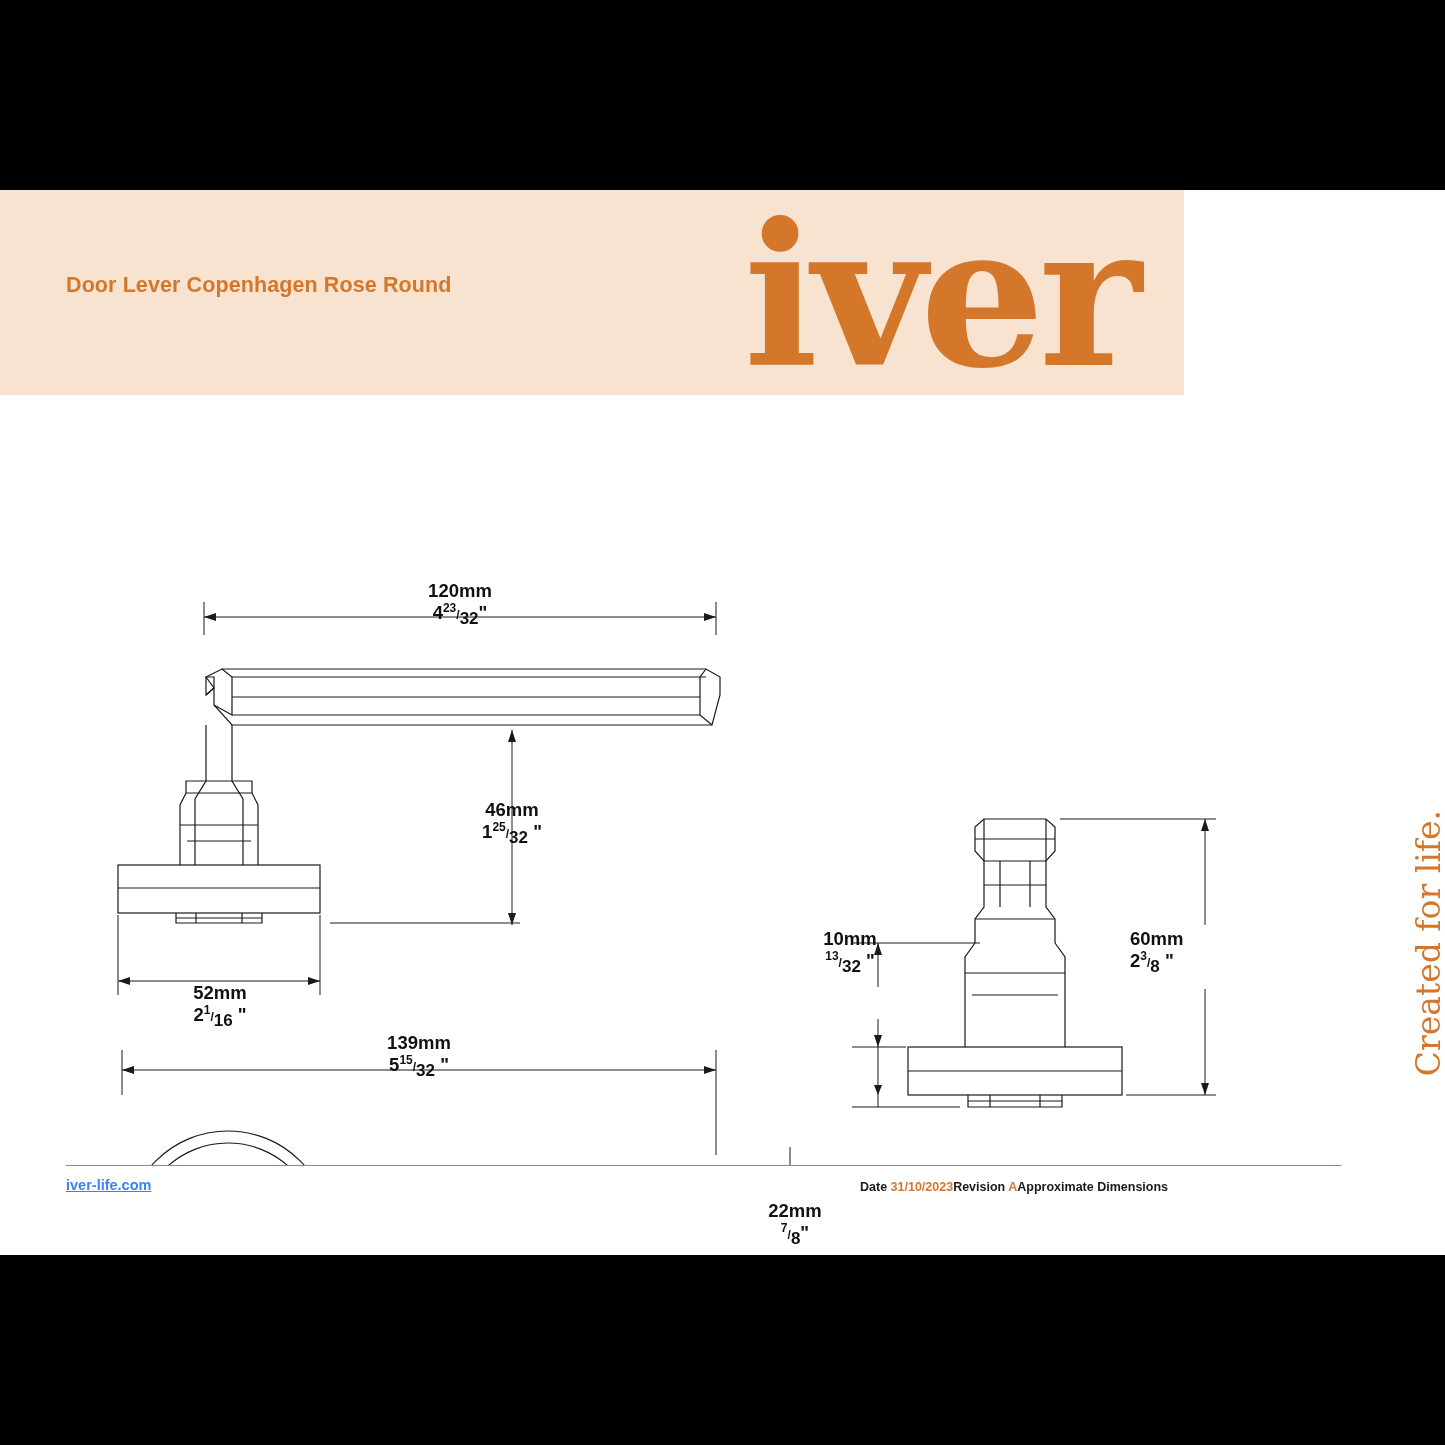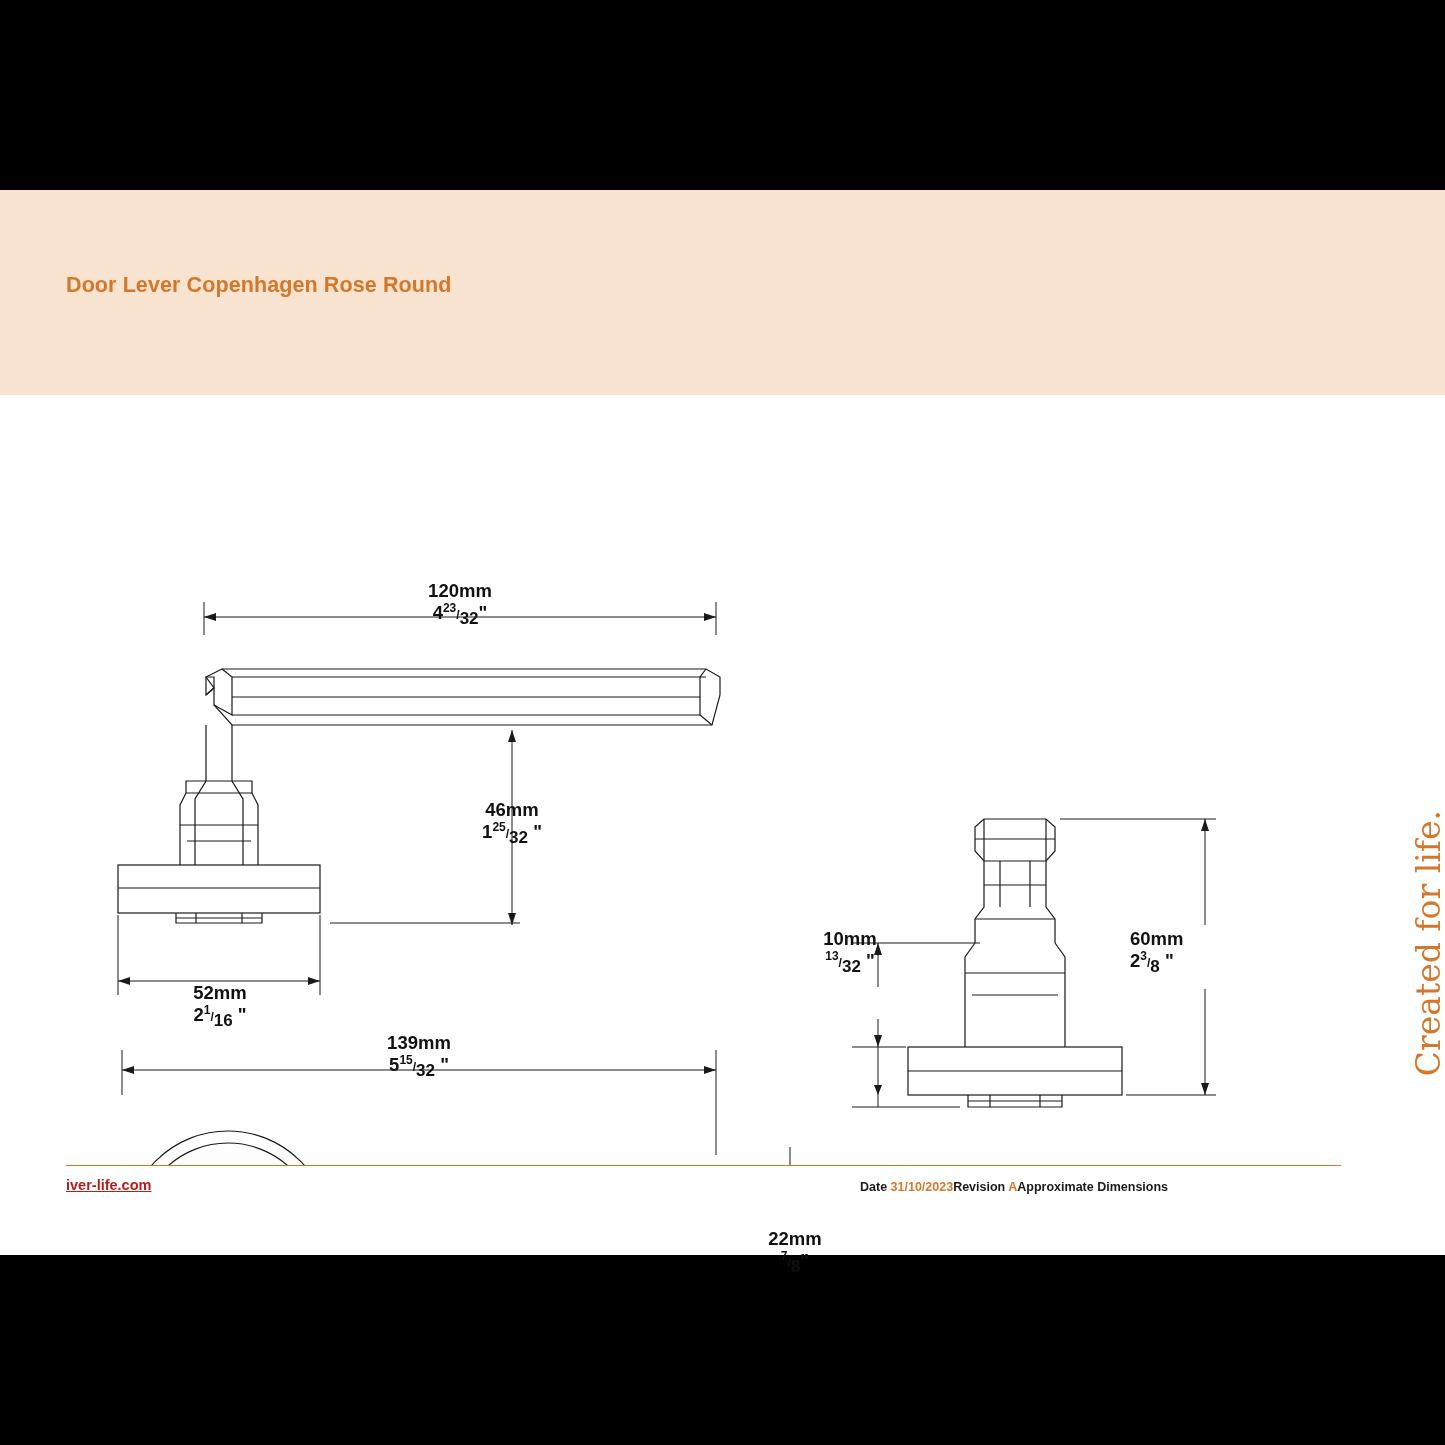--- a/index.html
+++ b/index.html
@@ -19,21 +19,21 @@
     top: 190px;
     width: 1445px;
     height: 1065px;
     background: #ffffff;
   }
   
   .header-band {
     position: absolute;
     left: 0;
     top: 0;
-    width: 1445px;
+    width: 1184px;
     height: 205px;
     background: #f7e3d0;
   }
   .doc-title {
     position: absolute;
     left: 66px;
     top: 83px;
     font-size: 21.5px;
     font-weight: bold;
     color: #d4772b;
@@ -58,21 +58,21 @@
     width: 1275px;
     height: 1px;
     background: #d4772b;
   }
   .footer-site {
     position: absolute;
     left: 66px;
     top: 987px;
     font-size: 14.5px;
     font-weight: bold;
-    color: #b91c1c;
+    color: #3b82f6;
   }
   .footer-meta {
     position: absolute;
     left: 860px;
     top: 990px;
     font-size: 12.5px;
     font-weight: bold;
     color: #1a1a1a;
   }
   .footer-meta span.val {
@@ -125,20 +125,21 @@
     vertical-align: sub;
   }
 </style>
 </head>
 <body>
 
 <div class="sheet">
 
   <div class="header-band">
     <div class="doc-title">Door Lever Copenhagen Rose Round</div>
+    <div class="brand">iver</div>
   </div>
 
   <div class="drawing">
     <svg width="1445" height="770" viewBox="0 0 1445 770">
       <g stroke="#1a1a1a" fill="none" stroke-width="1.2">
 
         <g stroke-width="1">
           <line x1="204" y1="207" x2="204" y2="240"></line>
           <line x1="716" y1="207" x2="716" y2="240"></line>
           <line x1="204" y1="222" x2="716" y2="222"></line>
@@ -294,21 +295,21 @@
     <div class="dim-label" style="left:155px; top:588px; width:130px;">
       <div>52mm</div>
       <div><span>2</span><span class="sup">1</span><span class="frac">/</span><span class="sub">16</span> <span>"</span></div>
     </div>
 
     <div class="dim-label" style="left:354px; top:638px; width:130px;">
       <div>139mm</div>
       <div><span>5</span><span class="sup">15</span><span class="frac">/</span><span class="sub">32</span> <span>"</span></div>
     </div>
 
-    <div class="dim-label" style="left:740px; top:806px; width:110px;margin-top:28px;">
+    <div class="dim-label" style="left:740px; top:806px; width:110px;">
       <div>22mm</div>
       <div><span class="sup">7</span><span class="frac">/</span><span class="sub">8</span><span>"</span></div>
     </div>
 
     <div class="dim-label" style="left:790px; top:534px; width:120px; text-align:center;">
       <div>10mm</div>
       <div><span class="sup">13</span><span class="frac">/</span><span class="sub">32</span> <span>"</span></div>
     </div>
 
     <div class="dim-label" style="left:1130px; top:534px; width:130px; text-align:left;">

